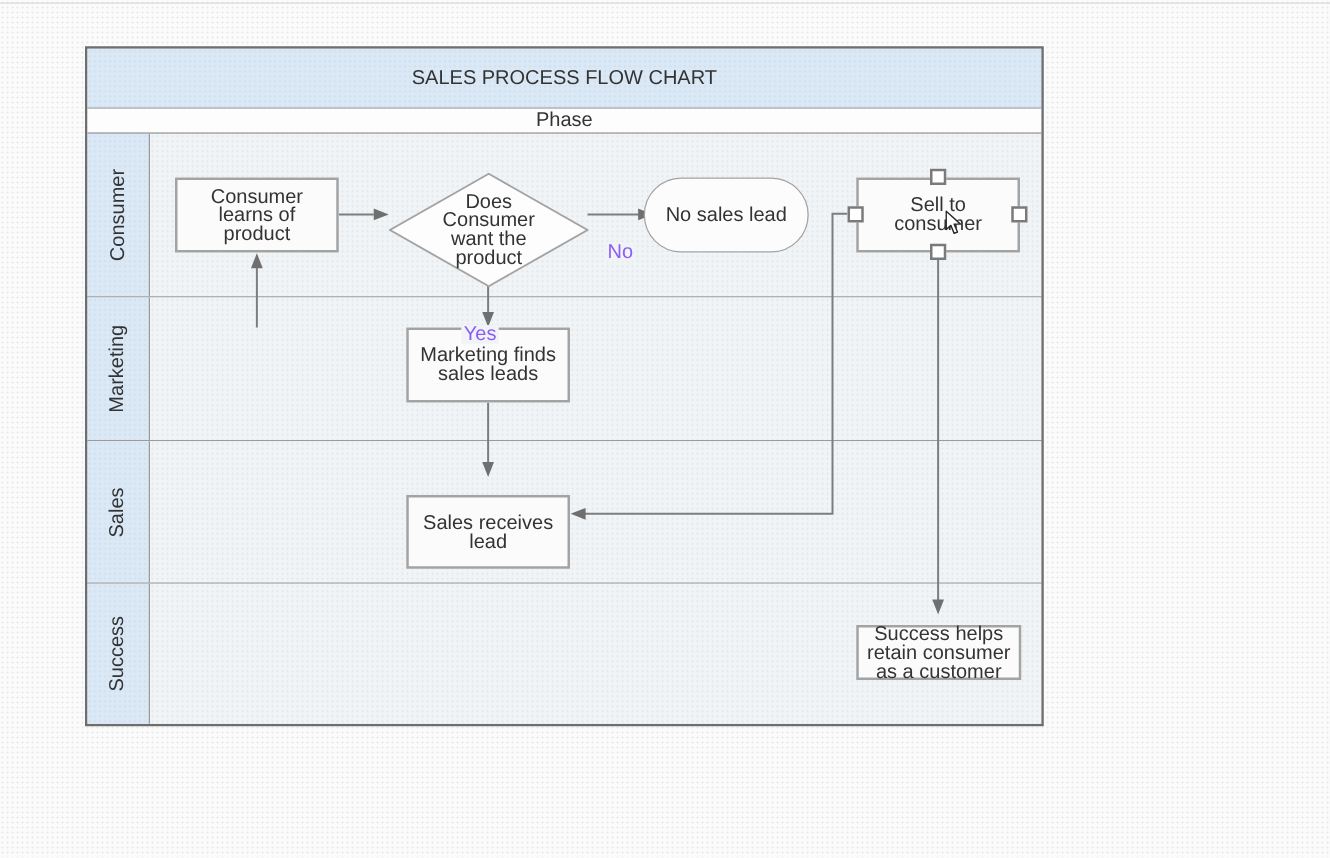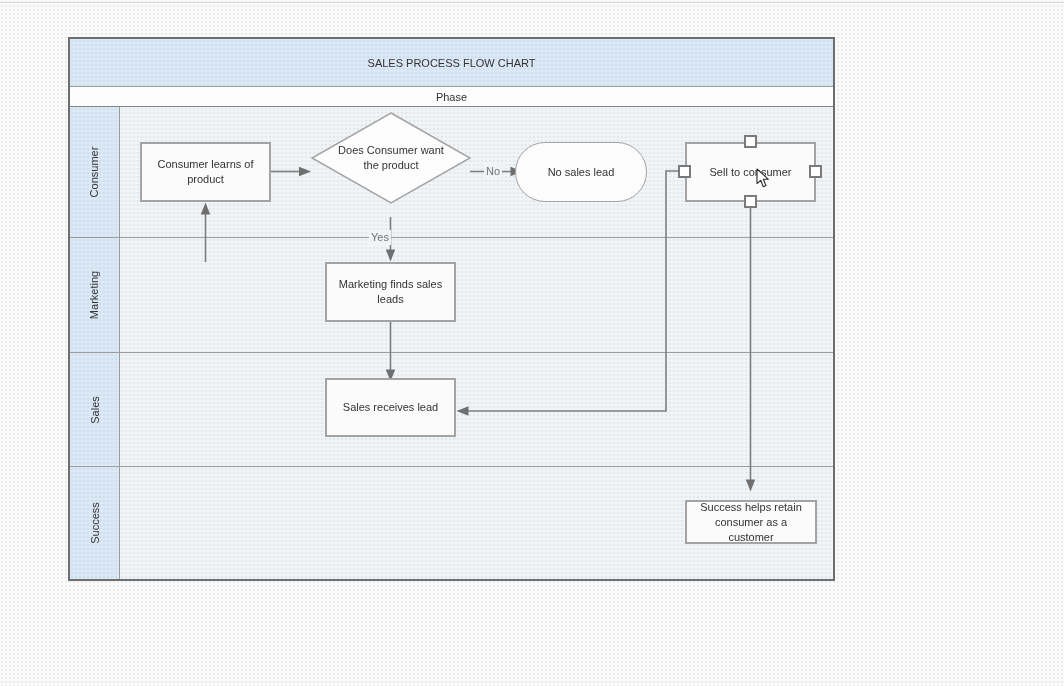--- a/index.html
+++ b/index.html
@@ -3,21 +3,21 @@
 <meta charset="utf-8">
 <style>
   * { margin:0; padding:0; box-sizing:border-box; }
   html,body { background:#ffffff; }
   .screen {
     position:relative; width:1064px; height:686px; overflow:hidden;
     background-color:#fbfbfb;
     background-image: radial-gradient(rgba(100,115,130,0.13) 0.7px, transparent 0.95px);
     background-size:4px 4px;
     font-family:"Liberation Sans", sans-serif;
-    color:#333333; font-size:11px;
+    color:#333333; font-size:16px;
   }
   .window-top-line { position:absolute; left:0; top:2px; width:1064px; height:1px; background:#dadada; }
 
   
   .pool {
     position:absolute; left:68px; top:37px; width:767px; height:544px;
     border:2px solid #6e6e6e; display:flex; flex-direction:column;
   }
   .dotted {
     background-image: radial-gradient(rgba(100,115,130,0.10) 0.7px, transparent 0.95px);
@@ -53,21 +53,21 @@
   }
   .rect { background:#fbfbfb; border:2px solid #a3a3a3; }
   .terminator { background:#fcfcfc; border:1.5px solid #a3a3a3; border-radius:30px; }
   .diamond { position:absolute; z-index:3; padding:0; }
   .diamond svg { position:absolute; left:0; top:0; }
   .diamond .diamond-text {
     position:absolute; inset:0; display:flex; align-items:center; justify-content:center;
     text-align:center; line-height:15px; padding:0 26px;
   }
   .edge-label {
-    position:absolute; z-index:4; background:#f1f4f6; padding:0 2px; line-height:15px; color:#737373;
+    position:absolute; z-index:4; background:#f1f4f6; padding:0 2px; line-height:15px; color:#8b5cf6;margin-top:30px;
   }
 
   
   .handle {
     position:absolute; z-index:5; width:13px; height:13px;
     background:#ffffff; border:2px solid #7a7a7a;
   }
 
   .cursor { position:absolute; z-index:6; }
 </style>
@@ -131,41 +131,41 @@
     <polygon points="456.5,411 468.5,406.3 468.5,415.7"></polygon>
 
     <path d="M750.5,202 V480"></path>
     <polygon points="750.5,491.5 745.8,479.5 755.2,479.5"></polygon>
   </svg>
 
   <div class="shape rect" style="left:140px;top:142px;width:131px;height:60px">
     <span>Consumer learns of product</span>
   </div>
 
-  <div class="diamond" style="left:311px;top:112px;width:160px;height:92px">
+  <div class="diamond" style="left:311px;top:138px;width:160px;height:92px">
     <svg width="160" height="92">
       <polygon points="80,1 159,46 80,91 1,46" fill="#fdfdfd" stroke="#a3a3a3" stroke-width="1.5"></polygon>
     </svg>
     <span class="diamond-text">Does Consumer want the product</span>
   </div>
 
   <div class="shape terminator" style="left:515px;top:142px;width:132px;height:60px">
     <span>No sales lead</span>
   </div>
 
   <div class="shape rect" style="left:685px;top:142px;width:131px;height:60px">
     <span>Sell to consumer</span>
   </div>
 
 
   <div class="shape rect" style="left:325px;top:262px;width:131px;height:60px">
     <span>Marketing finds sales leads</span>
   </div>
 
-  <div class="shape rect" style="left:325px;top:378px;width:131px;height:59px">
+  <div class="shape rect" style="left:325px;top:396px;width:131px;height:59px">
     <span>Sales receives lead</span>
   </div>
 
   <div class="shape rect" style="left:685px;top:500px;width:132px;height:44px">
     <span>Success helps retain consumer as a customer</span>
   </div>
 
   <div class="edge-label" style="left:484px;top:164px">No</div>
   <div class="edge-label" style="left:369px;top:230px">Yes</div>
 

